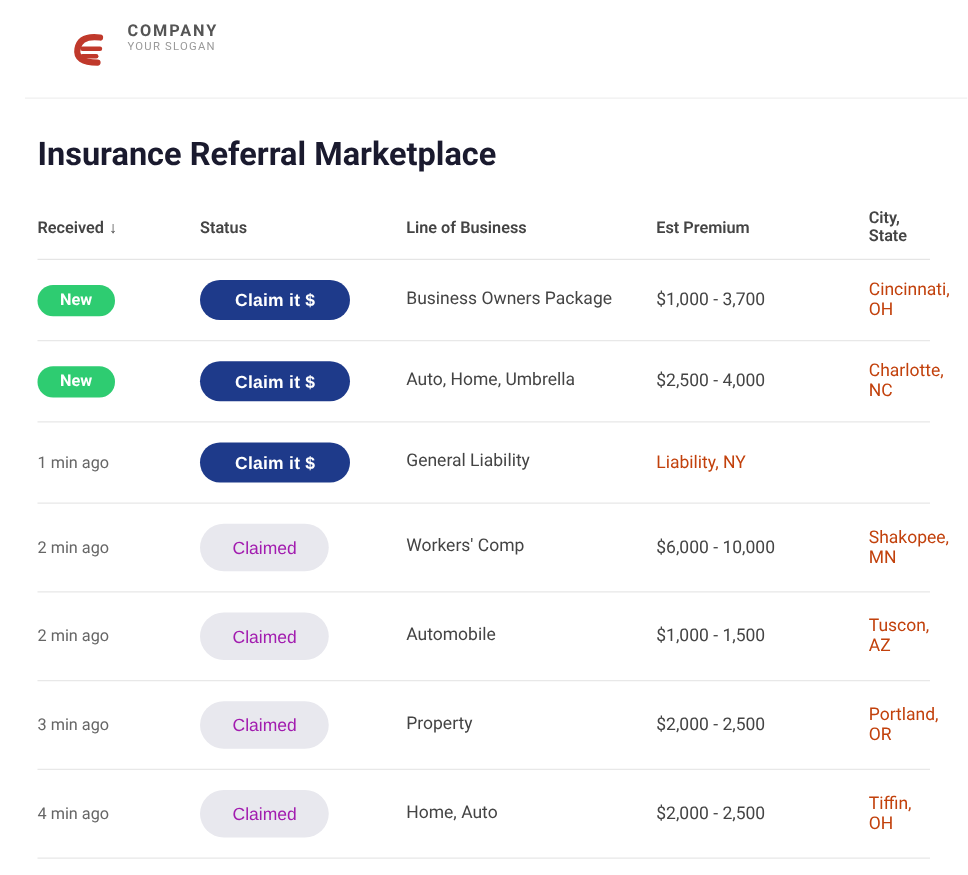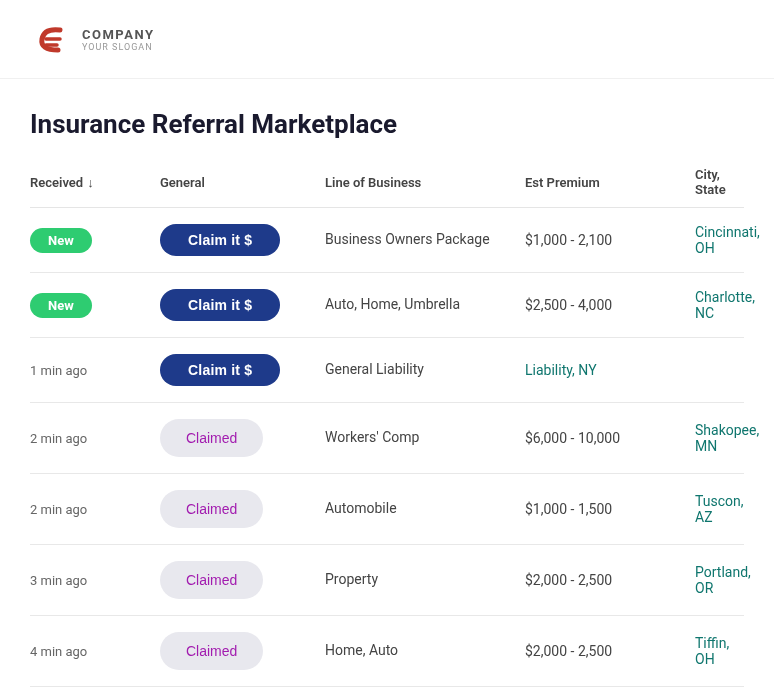--- a/index.html
+++ b/index.html
@@ -6,23 +6,23 @@
     body {
       font-family: -apple-system, BlinkMacSystemFont, 'Segoe UI', Roboto, sans-serif;
       background: #ffffff;
       color: #333;
       width: 774px;
       min-height: 700px;
     }
 
     .header {
       display: flex;
-      align-items: center;
       padding: 18px 30px;
       border-bottom: 1px solid #f0f0f0;
+      margin-left: 20px;
     }
 
     .logo-icon {
       width: 42px;
       height: 42px;
       margin-right: 10px;
       flex-shrink: 0;
     }
 
     .logo-text {
@@ -136,21 +136,21 @@
       line-height: 1.4;
     }
 
     .est-premium {
       font-size: 14px;
       color: #444;
     }
 
     .city-state {
       font-size: 14px;
-      color: #0f766e;
+      color: #c2410c;
     }
   </style>
 </head>
 <body>
 
 <div class="header">
   <svg class="logo-icon" viewBox="0 0 42 42" fill="none" xmlns="http://www.w3.org/2000/svg">
     <rect width="42" height="42" rx="4" fill="white"></rect>
 
     <path d="M30 12 Q14 10 12 21 Q10 32 28 32" stroke="#c0392b" stroke-width="5" fill="none" stroke-linecap="round"></path>
@@ -167,39 +167,39 @@
 <div class="main-content">
   <h1 class="page-title">Insurance Referral Marketplace</h1>
 
   <div class="table-container">
 
     <div class="table-header">
       <div class="col-header">
         <span>Received</span>
         <span style="cursor:pointer;">↓</span>
       </div>
-      <div class="col-header">General</div>
+      <div class="col-header">Status</div>
       <div class="col-header">Line of Business</div>
       <div class="col-header">Est Premium</div>
       <div class="col-header">City, State</div>
     </div>
 
     <div id="table-body">
         <div class="table-row">
           <div class="cell">
             <span class="badge-new">New</span>
           </div>
           <div class="cell">
             <button class="btn-claim">Claim it $</button>
           </div>
           <div class="cell">
             <span class="line-of-business">Business Owners Package</span>
           </div>
           <div class="cell">
-            <span class="est-premium">$1,000 - 2,100</span>
+            <span class="est-premium">$1,000 - 3,700</span>
           </div>
           <div class="cell">
             <span class="city-state">Cincinnati, OH</span>
           </div>
         </div>
         <div class="table-row">
           <div class="cell">
             <span class="badge-new">New</span>
           </div>
           <div class="cell">

